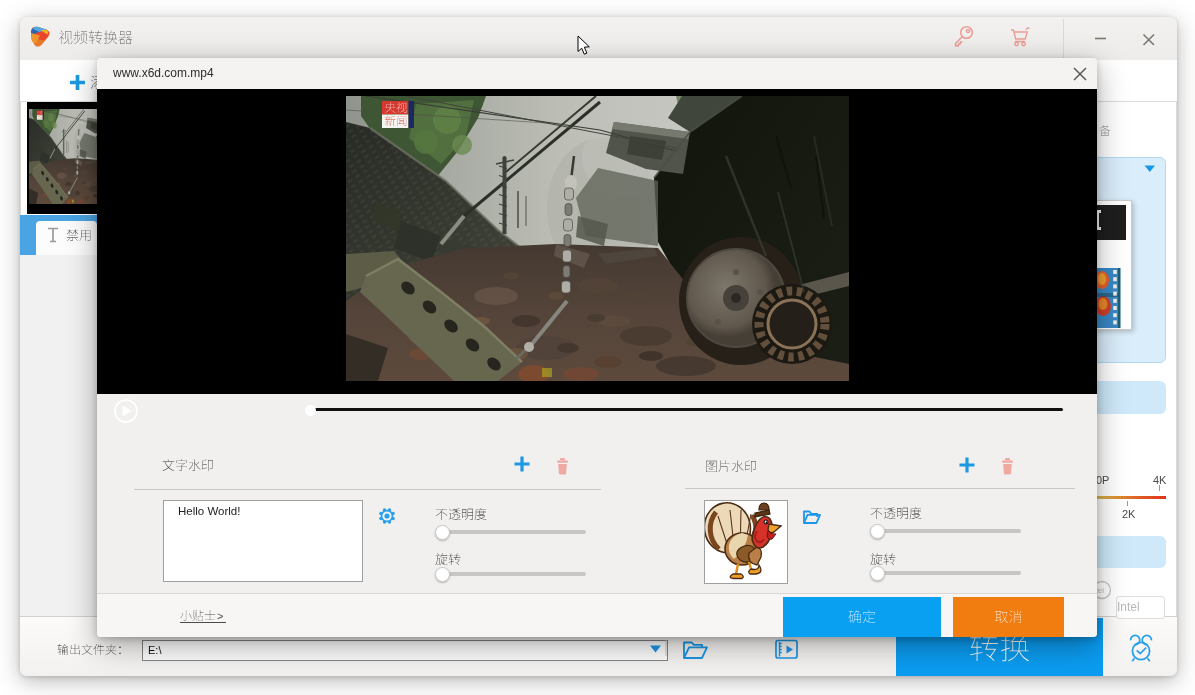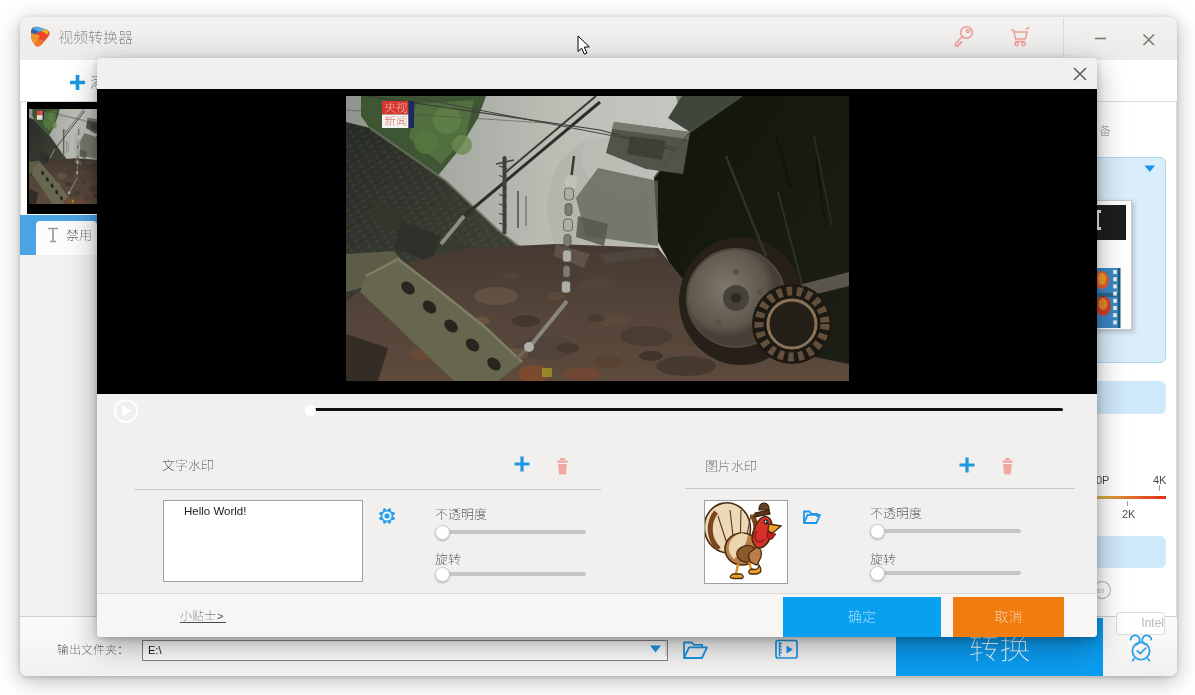--- a/index.html
+++ b/index.html
@@ -18,22 +18,22 @@
  background:linear-gradient(#fcfbfa,#f2f1ef);border-radius:0 0 7px 7px}
 #combo{position:absolute;left:122px;top:623px;width:526px;height:21px;background:#fff;border:1px solid #848484;
  font-size:11px;color:#111;line-height:19px;padding-left:5px}
 #cvt{position:absolute;left:876px;top:601px;width:207px;height:58px;background:#0b9cf1}
 #sb1{position:absolute;left:1040px;top:140px;width:106px;height:206px;background:#daedfa;border:1px solid #b2d8f0;border-radius:6px}
 #card{position:absolute;left:1068px;top:183px;width:44px;height:130px;background:#fff;border:1px solid #c8c8c8;box-shadow:2px 2px 5px rgba(0,0,0,.2)}
 #ct1{position:absolute;left:1072px;top:188px;width:34px;height:35px;background:#1e1e1e}
 #sb2{position:absolute;left:1020px;top:364px;width:126px;height:33px;background:#cfe9fa;border-radius:6px}
 #sb3{position:absolute;left:1020px;top:519px;width:126px;height:32px;background:#cfe9fa;border-radius:6px}
 #grad{position:absolute;left:1075px;top:479px;width:71px;height:3px;background:linear-gradient(90deg,#d8bc4e,#dd8b30,#df5722,#e0331a)}
-#ibox{position:absolute;left:1096px;top:595px;width:49px;height:23px;background:#fff;border:1px solid #ddd;border-radius:3px;
- color:#b9b9b9;font-size:12px;text-align:right;line-height:21px}
+#ibox{position:absolute;left:1096px;top:579px;width:49px;height:23px;background:#fff;border:1px solid #ddd;border-radius:3px;
+ color:#b9b9b9;font-size:12px;text-align:left;line-height:21px}
 #dlg{left:97px;top:58px;width:1000px;height:579px;background:#f1f0ee;border-radius:4px;
  box-shadow:0 9px 30px rgba(0,0,0,.34), 0 2px 7px rgba(0,0,0,.2)}
 #dtbar{position:absolute;left:0;top:0;width:100%;height:31px;background:#f4f3f1;border-radius:4px 4px 0 0;
  font-size:12px;color:#2d2d2d;line-height:31px;padding-left:16px}
 #vid{position:absolute;left:0;top:31px;width:1000px;height:305px;background:#000}
 #cbar{position:absolute;left:0;top:336px;width:1000px;height:37px;background:#2d2d2d;
  color:#e6e6e6;font-size:11px}
 #ptrack{position:absolute;left:214px;top:350px;width:752px;height:3px;background:#101010;border-radius:2px}
 #pknob{position:absolute;left:208px;top:347px;width:11px;height:11px;background:#fff;border-radius:50%}
 .sep{position:absolute;height:1px;background:#c9c8c5}
@@ -290,29 +290,30 @@
       <rect x="1113.2" y="320.4" width="3.6" height="4" fill="#f0f0f0"></rect>
     </g>
     <text x="1096" y="484" font-size="11" fill="#4a4a4a">0P</text>
     <text x="1153" y="484" font-size="11" fill="#4a4a4a">4K</text>
     <text x="1122" y="518" font-size="11" fill="#4a4a4a">2K</text>
     <path d="M1159.5,485 v6 M1127.5,501 v5" stroke="#999" stroke-width="1"></path>
     <circle cx="1102" cy="590" r="8.5" fill="none" stroke="#c5c5c5" stroke-width="1.3"></circle>
     <text x="1096" y="593" font-size="7.5" fill="#bbb">tel</text>
 </svg>
 <div id="dlg" class="abs">
+ <div id="dtbar">www.x6d.com.mp4</div>
  <div id="vid"></div>
  <svg class="abs" style="left:249px;top:38px" width="503" height="285" viewBox="0 0 503 285">
       <use href="#scene"></use>
     </svg>
  <div id="ptrack"></div>
     <div id="pknob"></div>
  <div class="sep" style="left:37px;top:431px;width:467px"></div>
  <div class="sep" style="left:588px;top:430px;width:390px"></div>
- <div class="ta" style="left:66px;top:442px;width:200px;height:82px;font-size:11.5px;color:#222;padding:4px 20px">Hello World!</div>
+ <div class="ta" style="left:66px;top:442px;width:200px;height:82px;font-size:11.5px;color:#222;padding:4px 14px">Hello World!</div>
  <div class="strack" style="left:339px;top:472px;width:150px"></div>
  <div class="sknob" style="left:338px;top:466.5px"></div>
  <div class="strack" style="left:339px;top:514px;width:150px"></div>
  <div class="sknob" style="left:338px;top:508.5px"></div>
  <div class="ta" style="left:607px;top:442px;width:84px;height:84px"></div>
  <div class="strack" style="left:780px;top:471px;width:144px"></div>
  <div class="sknob" style="left:773px;top:465.5px"></div>
  <div class="strack" style="left:780px;top:513px;width:144px"></div>
  <div class="sknob" style="left:773px;top:507.5px"></div>
  <div id="dstrip"></div>

